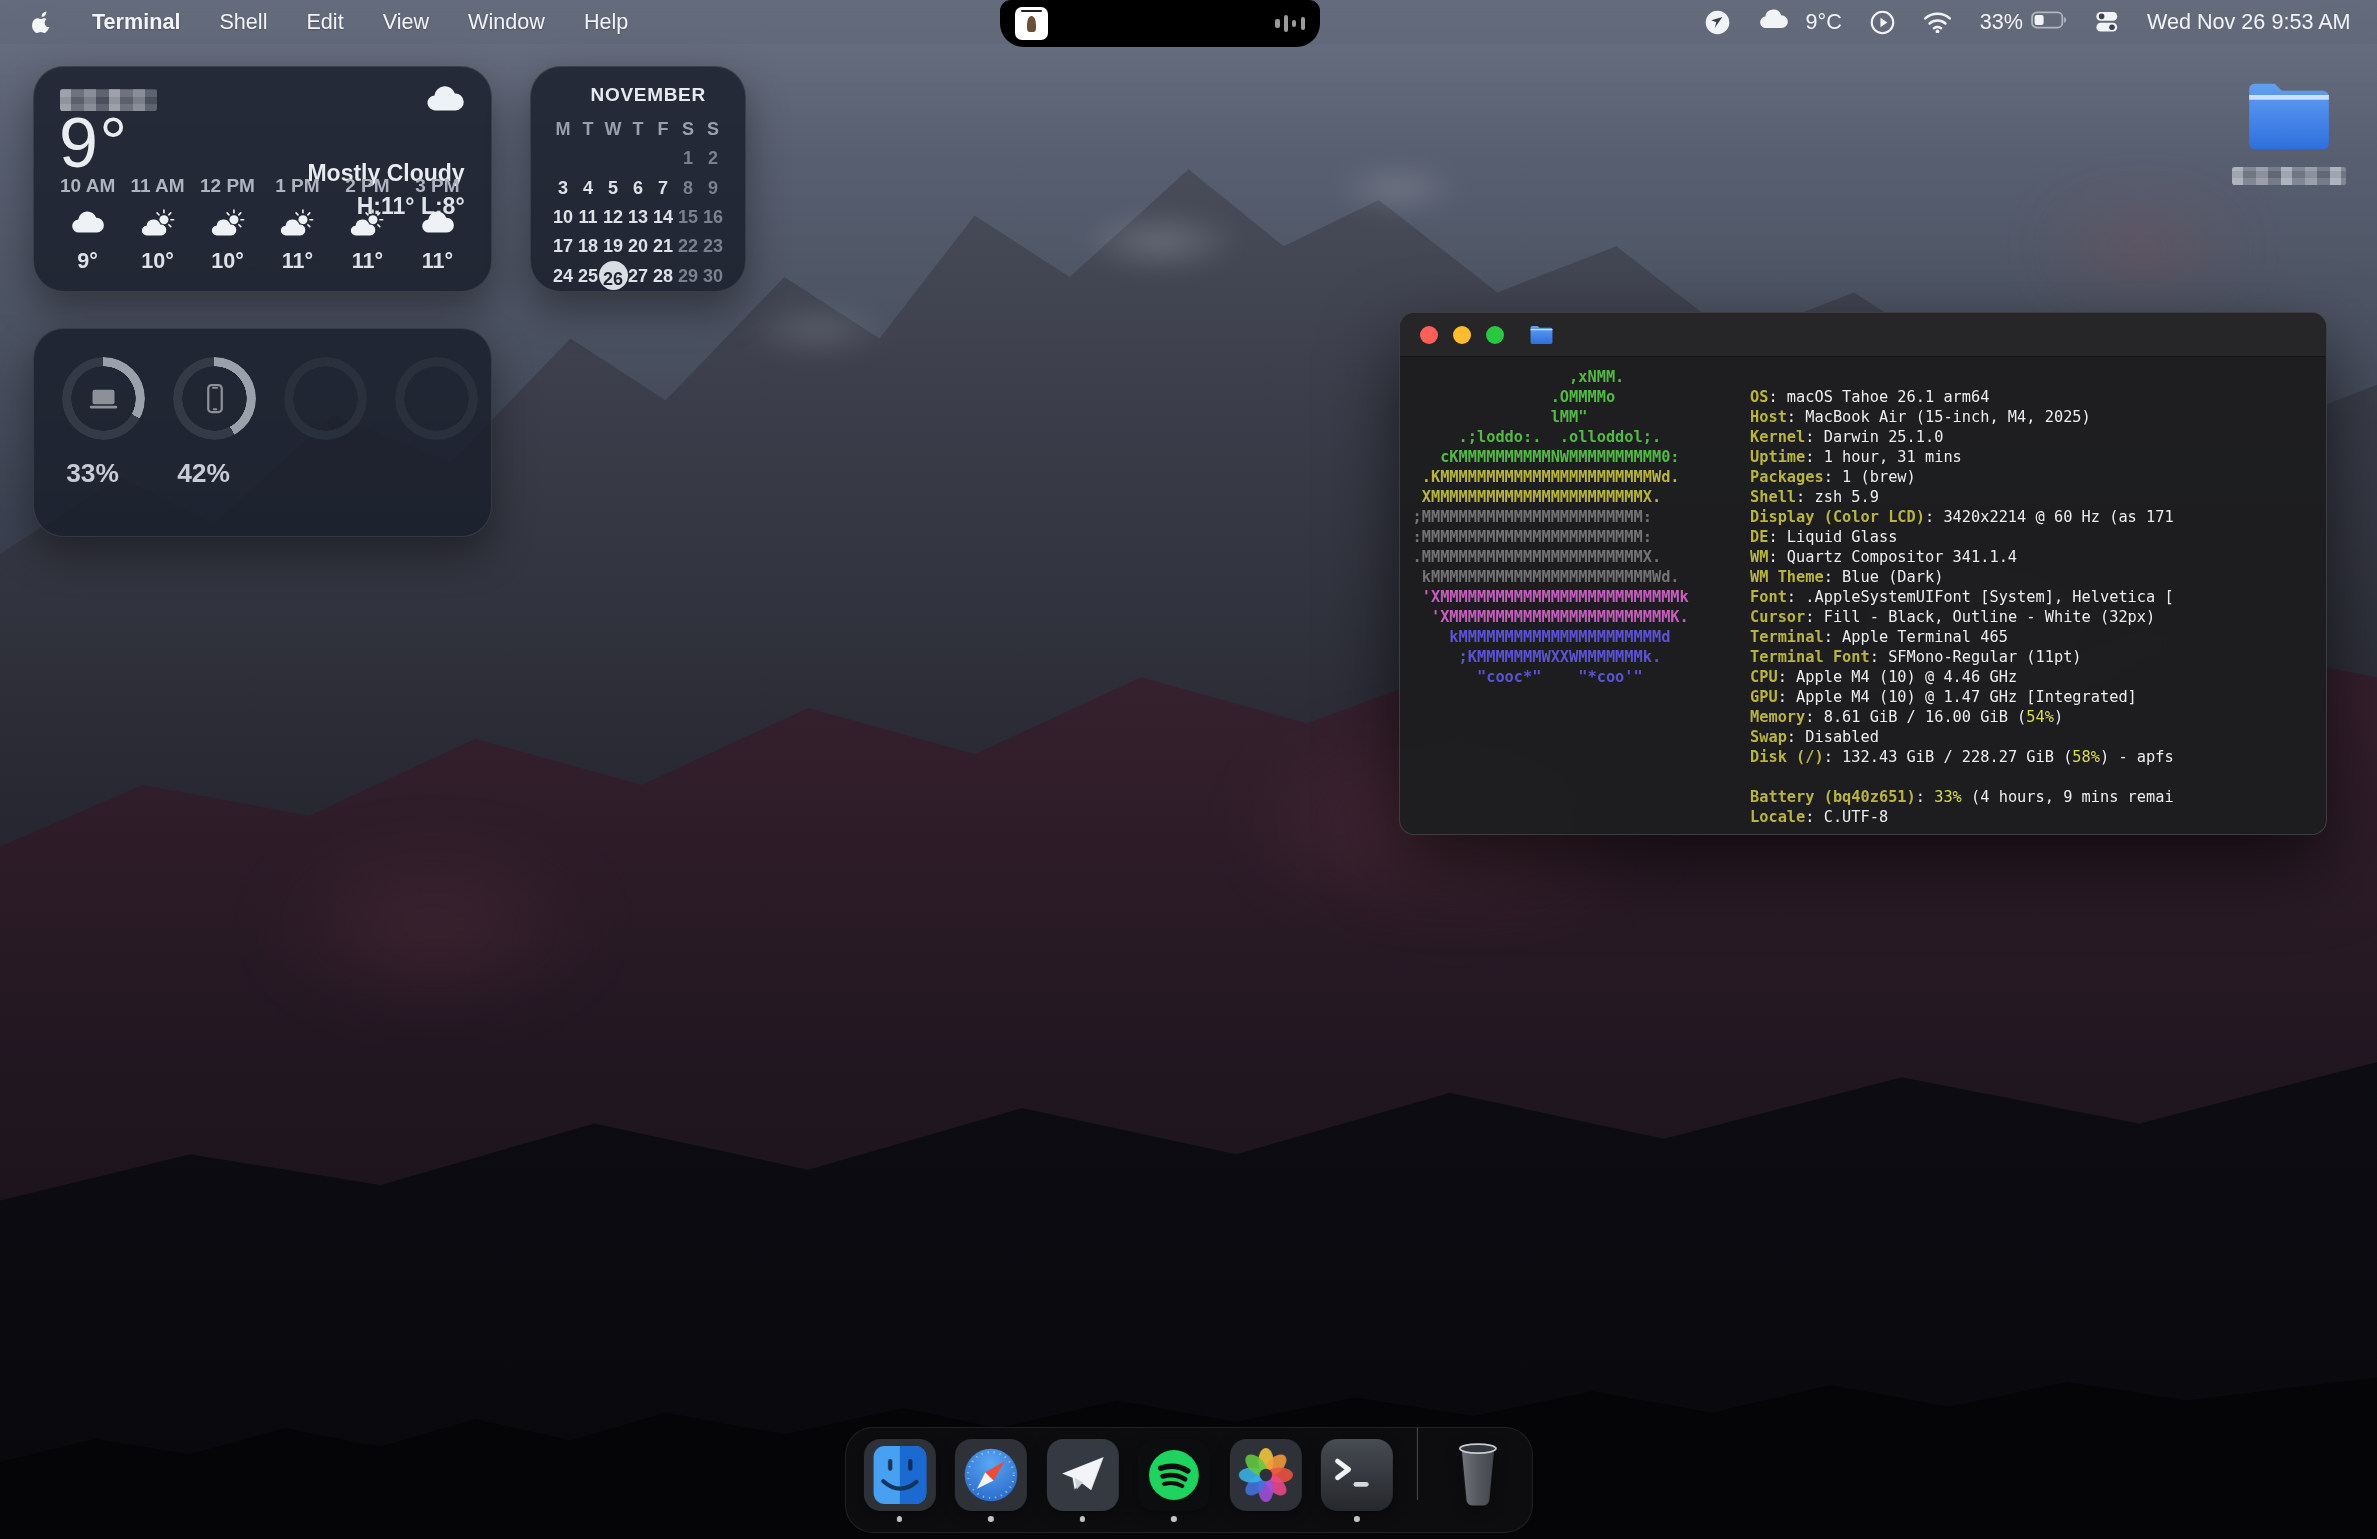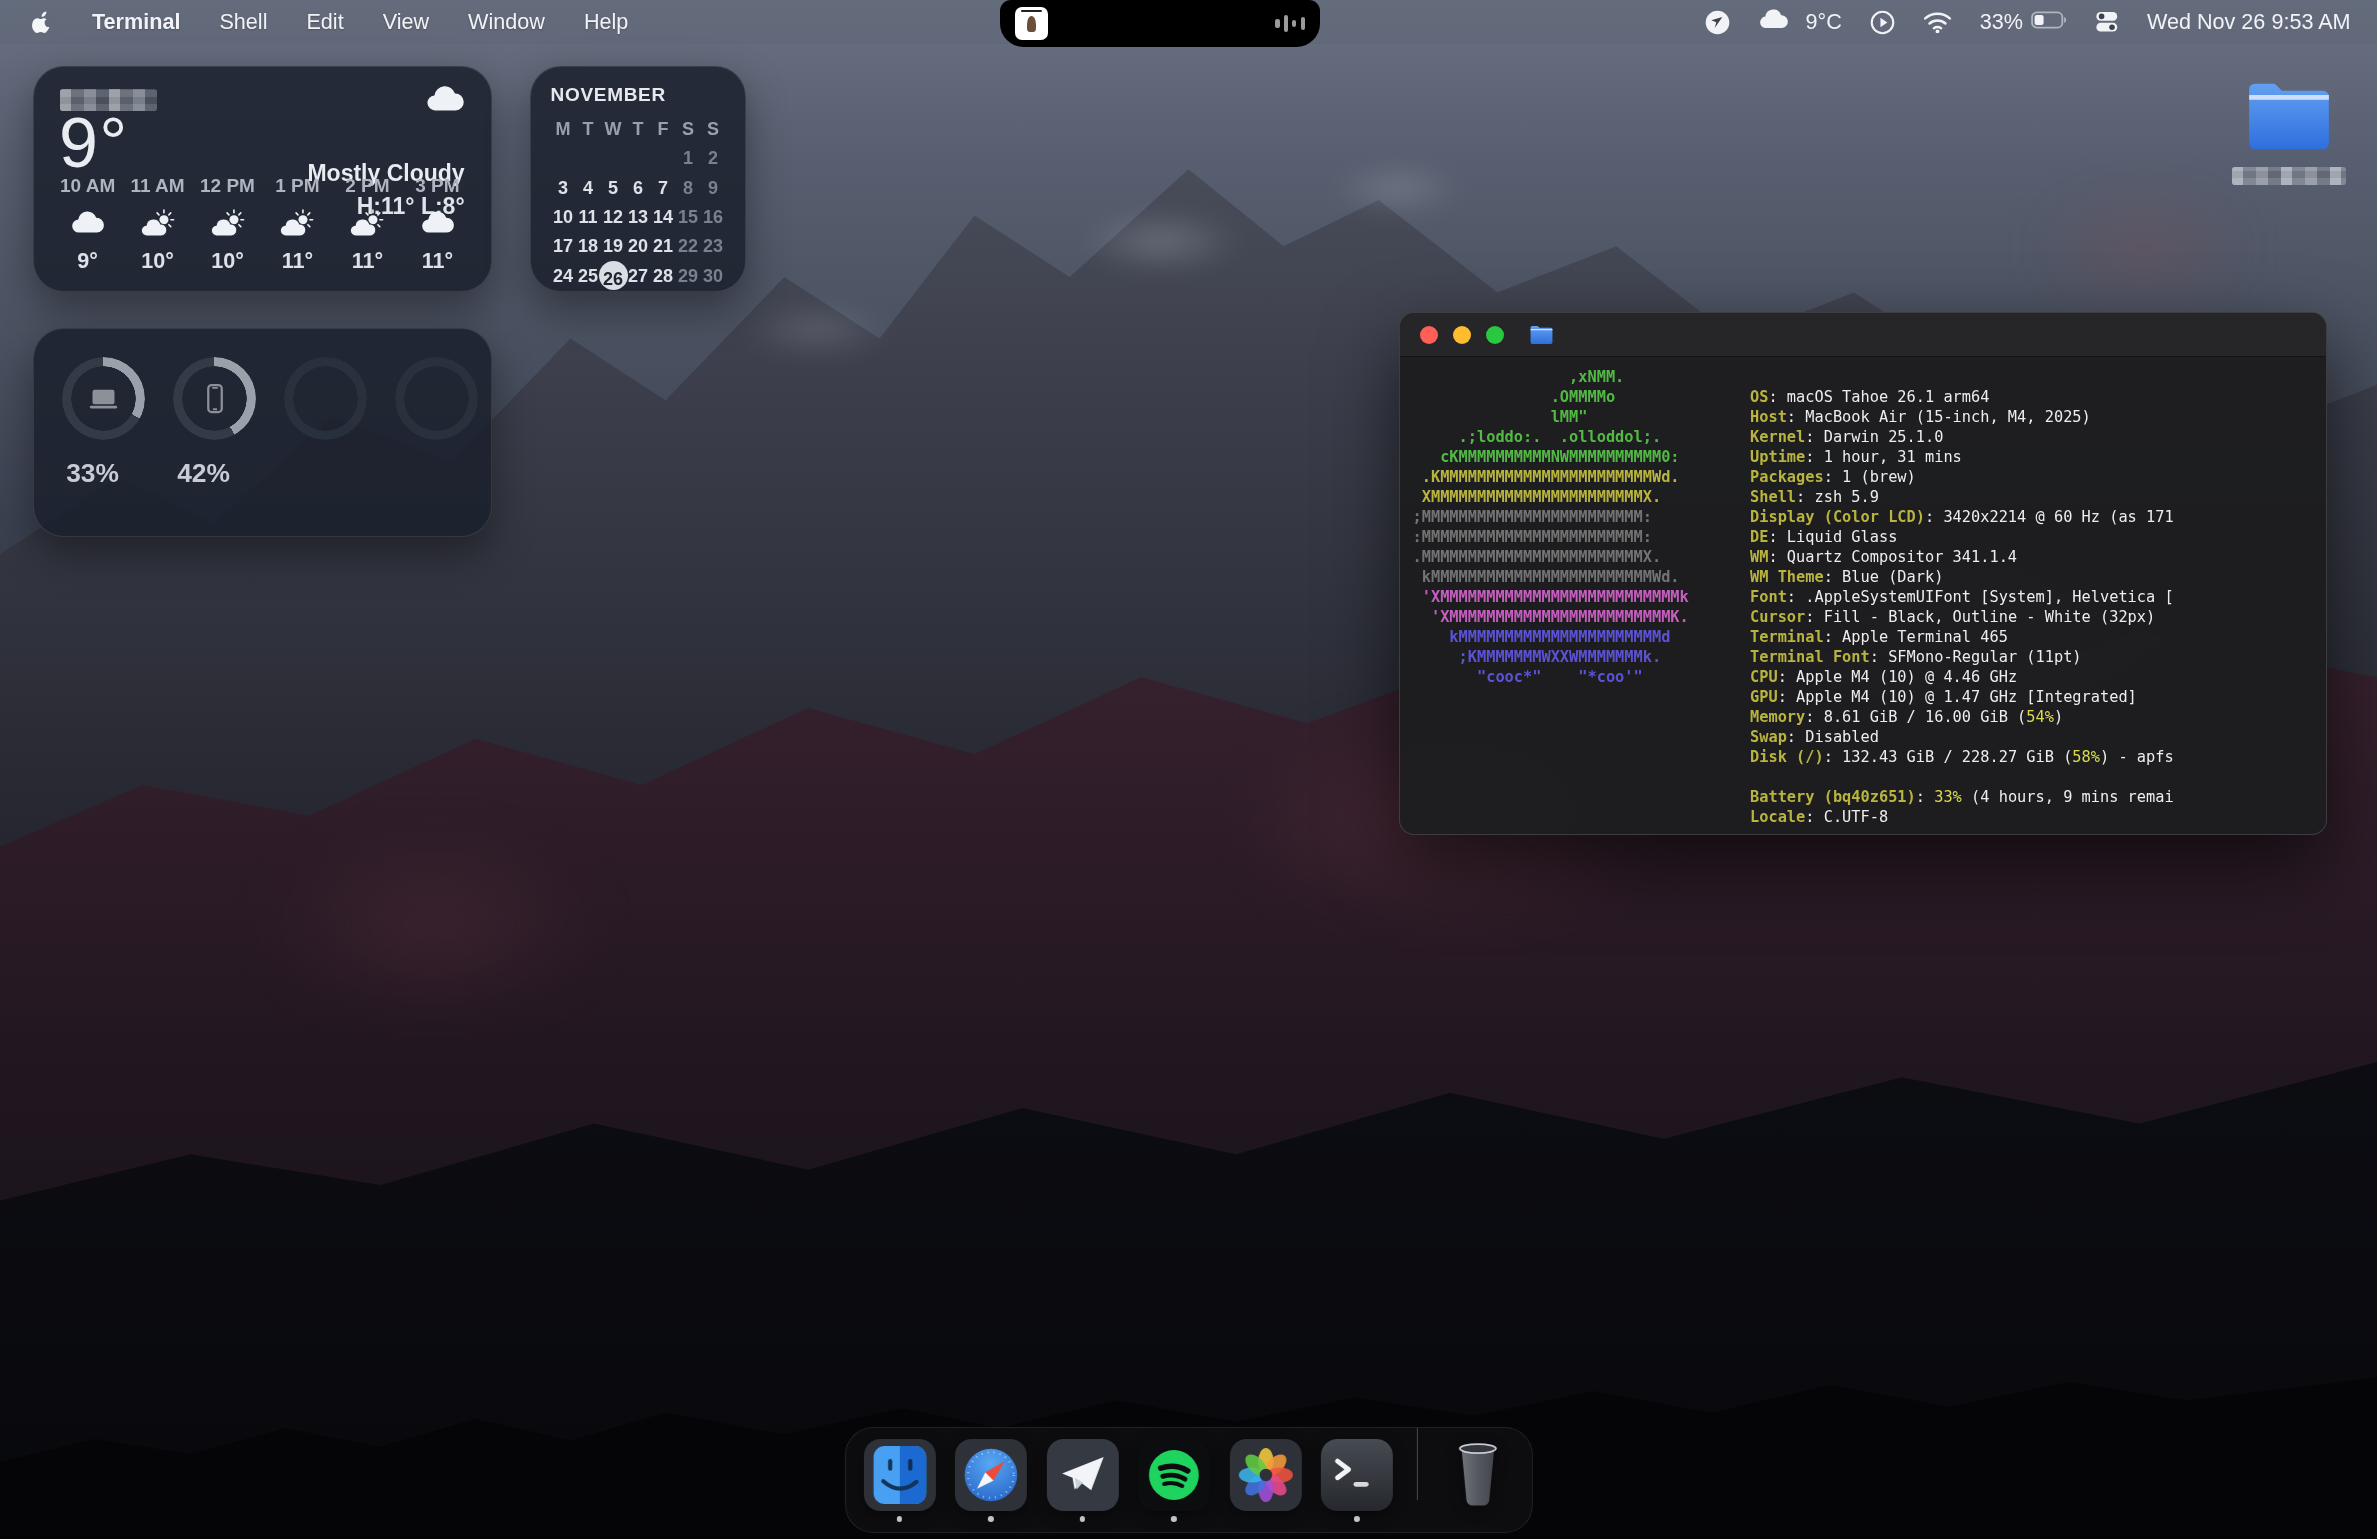--- a/index.html
+++ b/index.html
@@ -64,21 +64,21 @@
   #weather .cond .c1{font-size:23px;font-weight:700;color:#e9ecf1;margin-top:18px;}
   #weather .cond .c2{font-size:23px;font-weight:600;color:#dfe3ea;margin-top:5.6px;}
   #weather .hourly{position:absolute;left:23.6px;right:23.6px;bottom:16.7px;display:flex;justify-content:space-between;}
   .hcell{display:flex;flex-direction:column;align-items:center;gap:8.3px;width:60px;}
   .hcell .ht{font-size:19px;font-weight:700;color:#aeb5c1;white-space:nowrap;}
   .hcell .hi{height:35px;display:flex;align-items:center;}
   .hcell .hv{font-size:21.6px;font-weight:700;color:#dde1e8;}
 
   
   #calendar{left:530px;top:66px;width:216px;height:226px;padding:16.7px 19.5px;}
-  #calendar .month{font-size:19px;font-weight:800;color:#e6e9ee;letter-spacing:0.7px;}
+  #calendar .month{font-size:19px;font-weight:800;color:#e6e9ee;letter-spacing:0.7px;margin-left:40px;}
   #calendar .grid{margin-top:9.7px;display:grid;grid-template-columns:repeat(7,1fr);row-gap:1.4px;}
   #calendar .cell{height:28px;display:flex;align-items:center;justify-content:center;
     font-size:18px;font-weight:800;color:#dde1e8;position:relative;}
   #calendar .cell.hdr{color:#98a0ae;font-weight:800;}
   #calendar .cell.dim{color:#79818f;}
   #calendar .cell.sel{color:#20242e;align-items:flex-end;}
   #calendar .cell.sel::before{content:"";position:absolute;width:29px;height:29px;border-radius:50%;background:#d9dde4;z-index:0;}
   #calendar .cell span{position:relative;z-index:1;}
 
   

